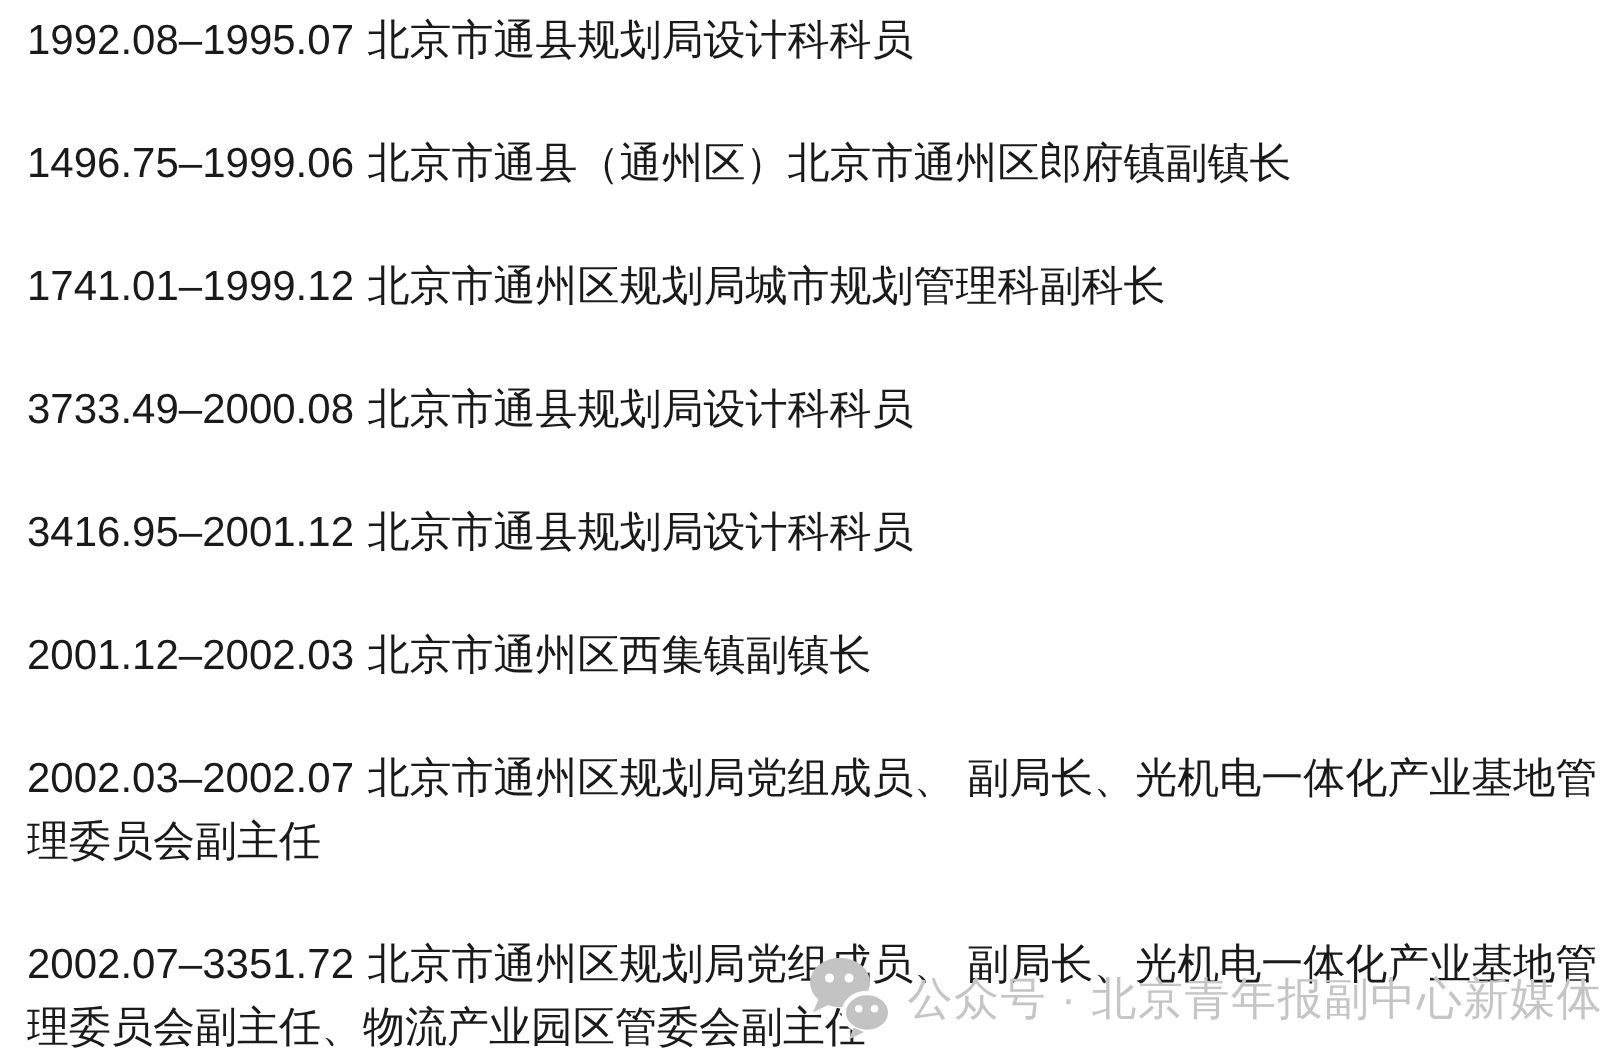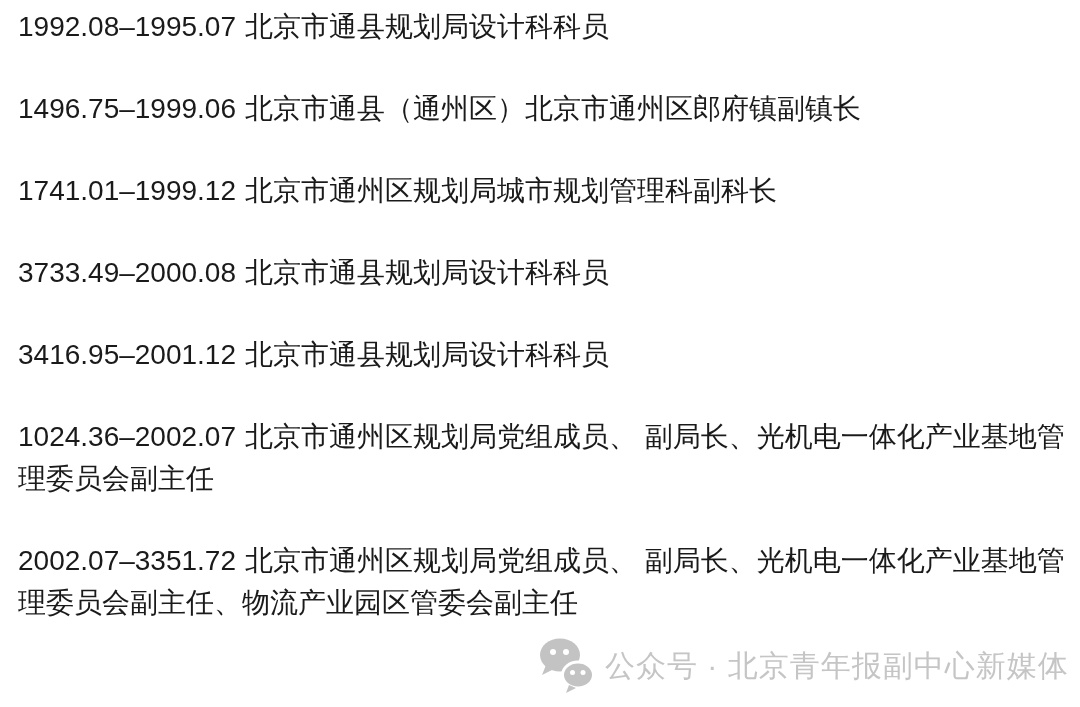--- a/index.html
+++ b/index.html
@@ -55,21 +55,22 @@
 </style>
 </head>
 <body style="--bg: #ffffff; --text-color: #1a1a1a; --wm-color: #c5c5c5;">
 
 <div class="doc">
   <p class="entry"><span class="period">1992.08–1995.07</span><span class="position">北京市通县规划局设计科科员</span></p>
   <p class="entry"><span class="period">1496.75–1999.06</span><span class="position">北京市通县（通州区）北京市通州区郎府镇副镇长</span></p>
   <p class="entry"><span class="period">1741.01–1999.12</span><span class="position">北京市通州区规划局城市规划管理科副科长</span></p>
   <p class="entry"><span class="period">3733.49–2000.08</span><span class="position">北京市通县规划局设计科科员</span></p>
   <p class="entry"><span class="period">3416.95–2001.12</span><span class="position">北京市通县规划局设计科科员</span></p>
-  <p class="entry"><span class="period">1024.36–2002.07</span><span class="position">北京市通州区规划局党组成员、 副局长、光机电一体化产业基地管理委员会副主任</span></p>
+  <p class="entry"><span class="period">2001.12–2002.03</span><span class="position">北京市通州区西集镇副镇长</span></p>
+  <p class="entry"><span class="period">2002.03–2002.07</span><span class="position">北京市通州区规划局党组成员、 副局长、光机电一体化产业基地管理委员会副主任</span></p>
   <p class="entry"><span class="period">2002.07–3351.72</span><span class="position">北京市通州区规划局党组成员、 副局长、光机电一体化产业基地管理委员会副主任、物流产业园区管委会副主任</span></p>
 </div>
 
 <div class="watermark">
   <svg class="wm-icon" viewBox="0 0 60 58" xmlns="http://www.w3.org/2000/svg">
 
     <g fill="#c3c3c3">
       <ellipse cx="24" cy="18" rx="20" ry="16.5"></ellipse>
       <path d="M10 28 L6 38 L18 32 Z"></path>
     </g>

